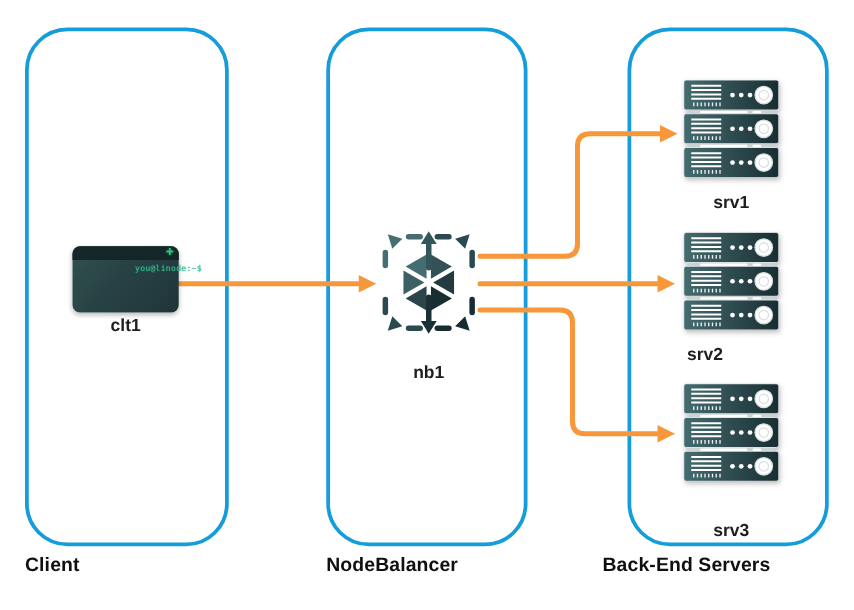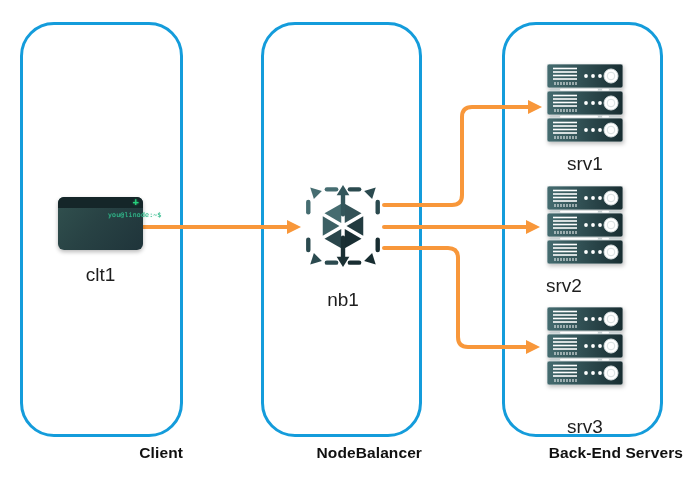--- a/index.html
+++ b/index.html
@@ -19,33 +19,34 @@
     box-sizing:border-box;
     background:transparent;
     z-index:1;
   }
   #box-client{left:20px;width:163px;}
   #box-nb{left:261px;width:161px;}
   #box-backend{left:502px;width:161px;}
 
   .group-title{
     position:absolute;top:444px;
-    text-align:right;
+    text-align:left;
     font-size:15.5px;font-weight:700;color:#101010;
     letter-spacing:.1px;
     z-index:2;
   }
   #title-client{left:20px;width:163px;}
   #title-nb{left:261px;width:161px;}
   #title-backend{left:482px;width:201px;}
 
   .node-label{
     position:absolute;text-align:center;
-    font-size:19px;color:var(--label);
+    font-size:14px;color:var(--label);
     z-index:6;
+    font-weight:bold;
   }
 
   
   #terminal{
     position:absolute;left:58px;top:197px;width:85px;height:53px;
     border-radius:6px;
     background:linear-gradient(130deg,#31514F 0%,#284244 45%,#1F343A 100%);
     box-shadow:0 2px 4px rgba(0,0,0,.28);
     z-index:10;
   }
@@ -103,21 +104,21 @@
 
     <path class="arrow-line" d="M384,248 H448 Q458,248 458,258 V337 Q458,347 468,347 H526"></path>
     <polygon class="arrow-head" points="540,347 526,340 526,354"></polygon>
   </svg>
 
   <div id="terminal">
     <div class="term-header"></div>
     <div class="term-plus">+</div>
     <div class="term-prompt">you@linode:~$</div>
   </div>
-  <div class="node-label" style="left:58px;top:264px;width:85px;">clt1</div>
+  <div class="node-label" style="left:58px;top:252px;width:85px;">clt1</div>
 
   <svg class="icon-abs" id="nb-icon" width="88" height="88" viewBox="0 0 90 90">
     <defs>
       <path id="tri" d="M46.8,22.12 L63.9,32 L46.8,41.88 Z"></path>
       <g id="elbow">
         <path d="M52,7.5 H61.5" stroke="currentColor" stroke-width="4.5" stroke-linecap="round" fill="none"></path>
         <polygon points="78.5,5.5 74.8,17.4 66.6,9.2" fill="currentColor"></polygon>
         <path d="M80.5,20.5 V31" stroke="currentColor" stroke-width="4.5" stroke-linecap="round" fill="none"></path>
       </g>
     </defs>

